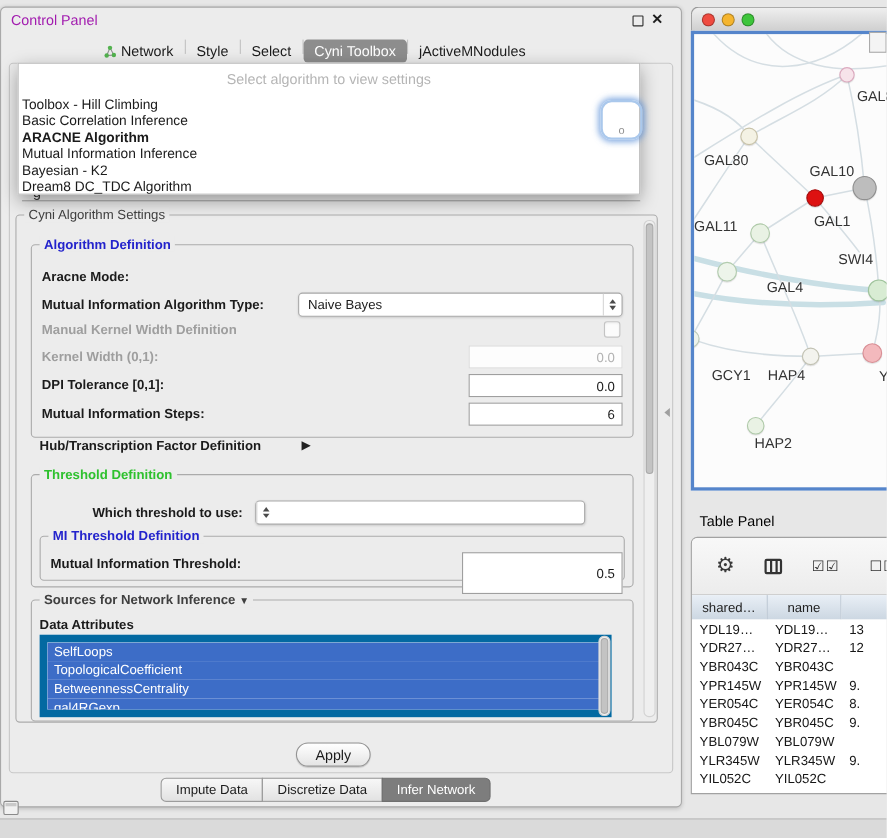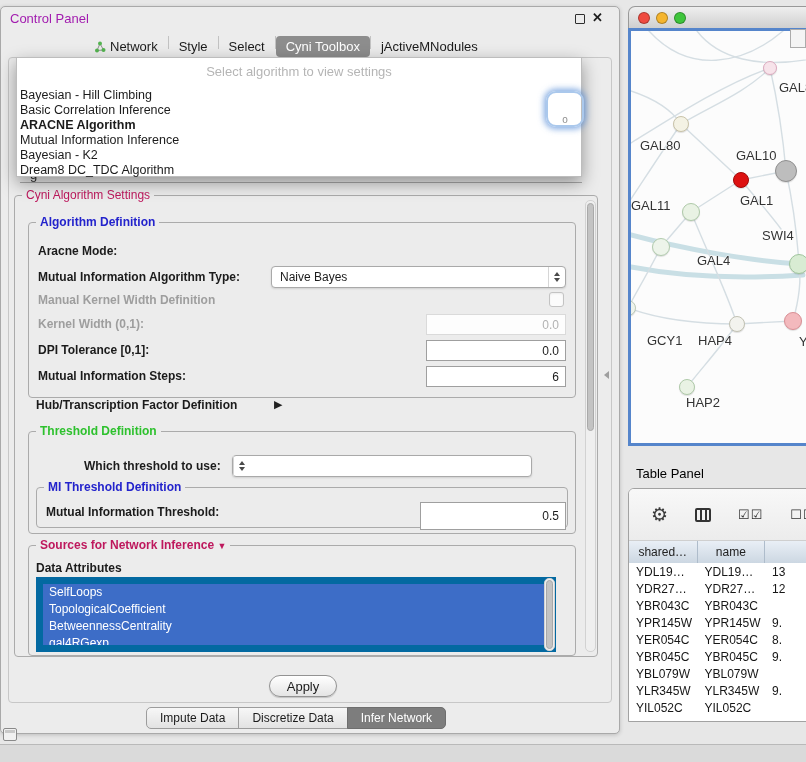--- a/index.html
+++ b/index.html
@@ -15,21 +15,21 @@
 .tabbar{left:84px;top:36px;height:22px;display:flex;}
 .tab{padding:0 10px;font-size:13px;height:21px;line-height:21px;border-radius:4px;white-space:nowrap;display:flex;align-items:center;gap:4px}
 .tab.active{background:#8d8d8d;color:#fff}
 .tabsep{width:1px;height:13px;background:#c2c2c2}
 .inner-panel{left:8px;top:57px;width:604px;height:646px;border:1px solid #c7c7c7;border-radius:4px}
 
 .groupbox{border:1px solid #ababab;border-radius:4px}
 .legend{height:14px;line-height:14px;background:#ececec;padding:0 4px;font-size:12px;white-space:nowrap}
 .legend.blue{color:#2323cc;font-weight:bold}
 .legend.green{color:#2ec12e;font-weight:bold}
-.legend.plain{color:#be185d}
+.legend.plain{color:#404040}
 .lbl{font-weight:bold;font-size:12px;white-space:nowrap}
 .lbl.dis{color:#9e9e9e}
 .combo{background:#fff;border:1px solid #a9a9a9;border-radius:4px;height:22px;display:flex;align-items:center;box-shadow:0 1px 2px rgba(0,0,0,.12)}
 .combo .val{flex:1;padding-left:8px;font-size:12px;white-space:nowrap;overflow:hidden}
 .combo .arrows{width:17px;align-self:stretch;display:flex;flex-direction:column;align-items:center;justify-content:center;gap:2px;border-left:1px solid #d6d6d6}
 .tri-up{width:0;height:0;border-left:3.5px solid transparent;border-right:3.5px solid transparent;border-bottom:4.5px solid #4a4a4a}
 .tri-down{width:0;height:0;border-left:3.5px solid transparent;border-right:3.5px solid transparent;border-top:4.5px solid #4a4a4a}
 .field{background:#fff;border:1px solid #9f9f9f;display:flex;align-items:center;justify-content:flex-end;padding-right:6px;font-size:12px}
 .field.dis{border-color:#dadada;color:#b2b2b2;background:#fdfdfd}
 .checkbox{width:15px;height:15px;background:#fbfbfb;border:1px solid #c3c3c3;border-radius:3px;box-shadow:inset 0 1px 2px rgba(0,0,0,.06)}
@@ -165,21 +165,21 @@
   <div class="abs combo" style="left:232px;top:455px;width:300px">
     <span class="arrows">
         <span class="tri-up"></span>
         <span class="tri-down"></span>
       </span>
   </div>
 
   <div class="abs groupbox" style="left:36px;top:487px;width:532px;height:41px"></div>
   <span class="abs legend blue" style="left:44px;top:480px">MI Threshold Definition</span>
   <span class="abs lbl" style="left:46px;top:505px">Mutual Information Threshold:</span>
-  <div class="abs field" style="left:420px;top:502px;width:146px;height:28px">0.5</div>
+  <div class="abs field" style="left:420px;top:502px;width:146px;height:38px">0.5</div>
 
   <div class="abs groupbox" style="left:28px;top:545px;width:548px;height:111px"></div>
   <span class="abs legend plain" style="left:36px;top:538px;font-weight:bold"><span>Sources for Network Inference</span> <span style="font-size:9px">▼</span></span>
   <span class="abs lbl" style="left:36px;top:561px">Data Attributes</span>
   <div class="abs listbox" style="left:36px;top:577px;width:520px;height:75px">
       <div class="attr-row">SelfLoops</div>
       <div class="attr-row">TopologicalCoefficient</div>
       <div class="attr-row">BetweennessCentrality</div>
       <div class="attr-row">gal4RGexp</div>
     </div>
@@ -190,21 +190,21 @@
   <div class="abs pushbtn" style="left:269px;top:675px;width:68px;height:22px">Apply</div>
   <div class="abs bottom-tabs">
       <div class="seg first">Impute Data</div>
       <div class="seg">Discretize Data</div>
       <div class="seg last active">Infer Network</div>
     </div>
 
   <div class="abs popup">
     <div class="popup-header">Select algorithm to view settings</div>
     <div>
-        <div class="popup-item">Bayesian - Hill Climbing</div>
+        <div class="popup-item">Toolbox - Hill Climbing</div>
         <div class="popup-item">Basic Correlation Inference</div>
         <div class="popup-item selected">ARACNE Algorithm</div>
         <div class="popup-item">Mutual Information Inference</div>
         <div class="popup-item">Bayesian - K2</div>
         <div class="popup-item">Dream8 DC_TDC Algorithm</div>
       </div>
   </div>
   <div class="abs focus-ring">
       <span>o</span>
     </div>

